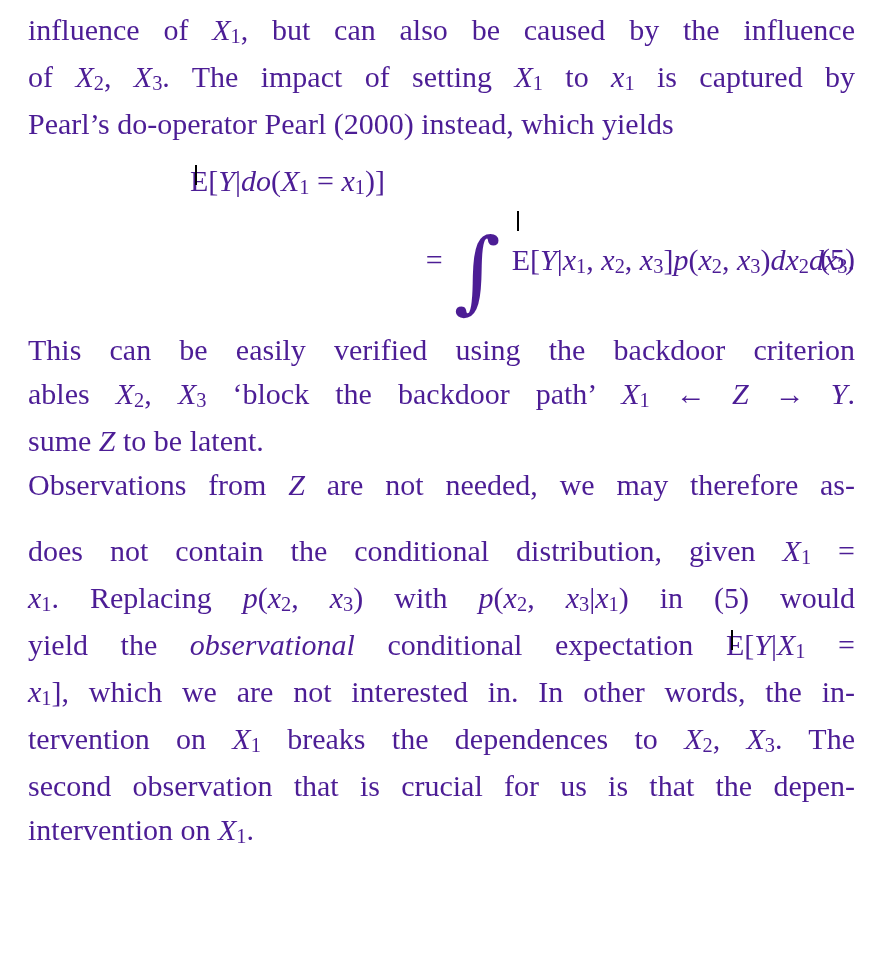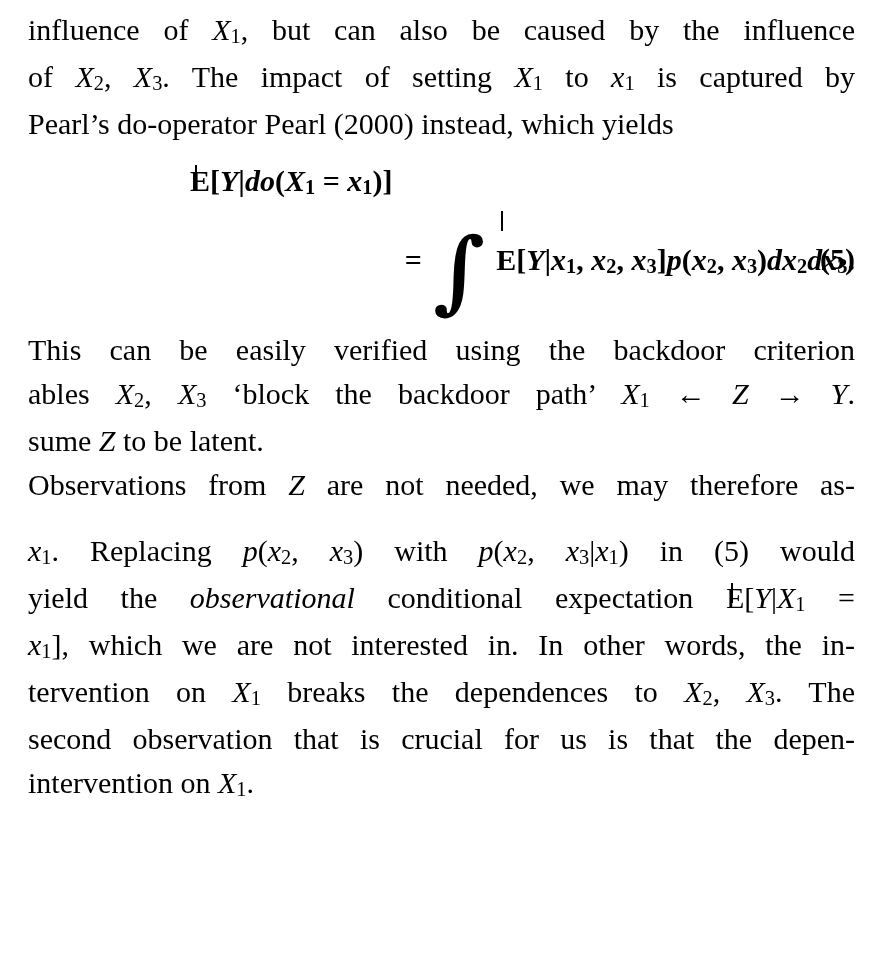--- a/index.html
+++ b/index.html
@@ -2,21 +2,21 @@
 <html><head>
 <meta charset="utf-8">
 <style>
   html,body{margin:0;padding:0;background:#ffffff;}
   .page{
     position:relative;
     width:882px;height:968px;
     box-sizing:border-box;
     padding:8px 27px 0 28px;
     background:#ffffff;
-    color:#000000;
+    color:#4c1d95;
     font-family:"Liberation Serif","DejaVu Serif",serif;
     font-size:30px;
     line-height:44px;
     overflow:hidden;
   }
   .para{margin:0;}
   .mb10{margin-bottom:10px;}
   .mb22{margin-bottom:22px;}
   .line{text-align:justify;}
   .line.j{text-align:justify;text-align-last:justify;}
@@ -29,21 +29,21 @@
     left:0.175em;top:0.245em;width:0.05em;height:0.645em;
     background:#000000;
   }
   .mint{
     font-family:"DejaVu Serif","DejaVu Sans",serif;
     font-size:300%;
     line-height:0;
     vertical-align:-0.35em;
     padding:0 0.04em;
   }
-  .equation{position:relative;margin:12px 0;font-weight:bold;}
+  .equation{position:relative;margin:12px 0;}
   .eq-r1{padding-left:162px;line-height:46px;height:46px;}
   .eq-r2{padding-left:110px;line-height:112px;height:112px;white-space:nowrap;text-align:right;}
   .eqnum{position:absolute;right:0;top:86px;line-height:30px;}
 </style>
 </head>
 <body>
 
 <main class="page">
 
   <div class="para mb10">
@@ -59,20 +59,21 @@
   </div>
 
   <div class="para mb22">
     <div class="line j"><span>This can be easily verified using the backdoor criterion</span></div>
     <div class="line j"><span>ables </span><span class="mi">X</span><span class="msub">2</span><span>, </span><span class="mi">X</span><span class="msub">3</span><span> ‘block the backdoor path’ </span><span class="mi">X</span><span class="msub">1</span><span> ← </span><span class="mi">Z</span><span> → </span><span class="mi">Y</span><span>.</span></div>
     <div class="line"><span>sume </span><span class="mi">Z</span><span> to be latent.</span></div>
     <div class="line j"><span>Observations from </span><span class="mi">Z</span><span> are not needed, we may therefore as-</span></div>
   </div>
 
   <div class="para">
+    <div class="line j"><span>does not contain the conditional distribution, given </span><span class="mi">X</span><span class="msub">1</span><span> =</span></div>
     <div class="line j"><span class="mi">x</span><span class="msub">1</span><span>. Replacing </span><span class="mi">p</span><span>(</span><span class="mi">x</span><span class="msub">2</span><span>, </span><span class="mi">x</span><span class="msub">3</span><span>) with </span><span class="mi">p</span><span>(</span><span class="mi">x</span><span class="msub">2</span><span>, </span><span class="mi">x</span><span class="msub">3</span><span>|</span><span class="mi">x</span><span class="msub">1</span><span>) in (5) would</span></div>
     <div class="line j"><span>yield the </span><span class="mi">observational</span><span> conditional expectation </span><span class="bb">E</span><span>[</span><span class="mi">Y</span><span>|</span><span class="mi">X</span><span class="msub">1</span><span> =</span></div>
     <div class="line j"><span class="mi">x</span><span class="msub">1</span><span>], which we are not interested in. In other words, the in-</span></div>
     <div class="line j"><span>tervention on </span><span class="mi">X</span><span class="msub">1</span><span> breaks the dependences to </span><span class="mi">X</span><span class="msub">2</span><span>, </span><span class="mi">X</span><span class="msub">3</span><span>. The</span></div>
     <div class="line j"><span>second observation that is crucial for us is that the depen-</span></div>
     <div class="line"><span>intervention on </span><span class="mi">X</span><span class="msub">1</span><span>.</span></div>
   </div>
 
 </main>
 

